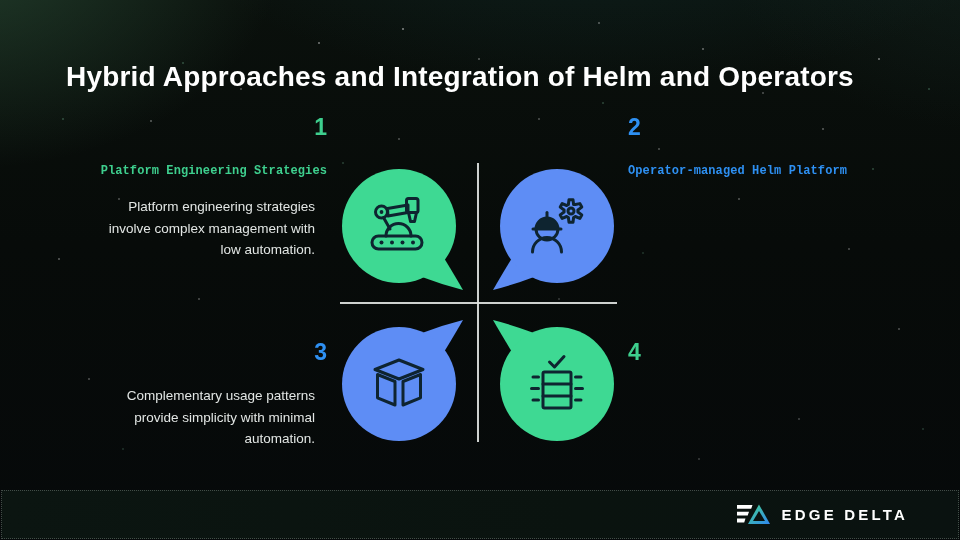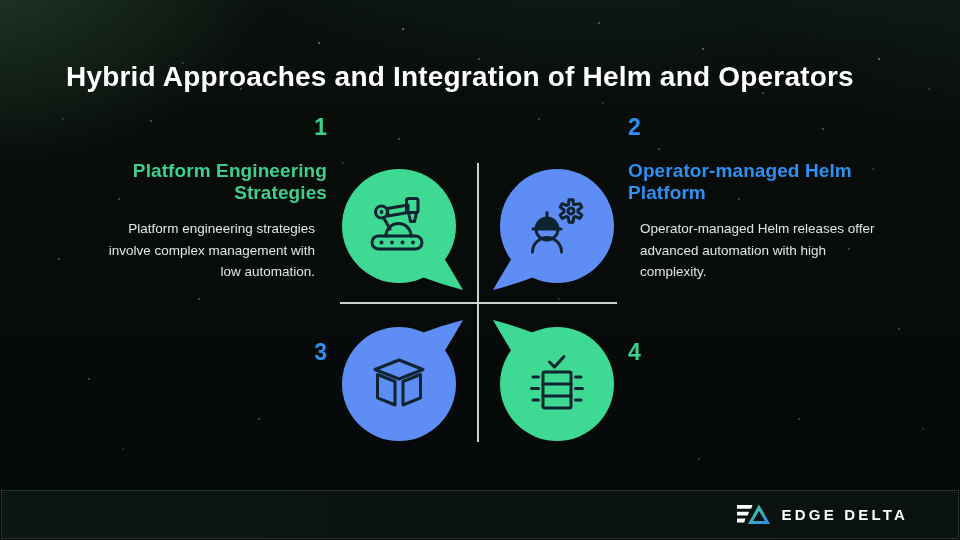--- a/index.html
+++ b/index.html
@@ -21,21 +21,21 @@
 
   
   .tb{position:absolute;}
   .tb.right{text-align:right;}
   .tb.left{text-align:left;}
   .q1{left:79px;top:113px;width:248px;}
   .q2{left:628px;top:113px;width:262px;}
   .q3{left:79px;top:338px;width:248px;}
   .q4{left:628px;top:338px;width:262px;}
   .q-number{font-size:23px;font-weight:700;line-height:28px;margin:0 0 19px;}
-  .q-title{font-size:19px;font-weight:700;line-height:22px;letter-spacing:.1px;margin:0 0 14px;}
+  .q-title{font-size:12px;font-weight:700;line-height:22px;letter-spacing:.1px;margin:0 0 14px;font-family:Liberation Mono, monospace;}
   .q-desc{font-size:13.5px;line-height:21.5px;margin:12px;color:var(--bodyText,#e2e6e4);}
   .ac-green{color:var(--greenText,#3ecf8e);}
   .ac-blue{color:var(--blueText,#2e90f2);}
 
   
   .cross-v{position:absolute;left:477px;top:163px;width:2px;height:279px;background:var(--line,#dfe3e1);opacity:.92;}
   .cross-h{position:absolute;left:340px;top:302px;width:277px;height:2px;background:var(--line,#dfe3e1);opacity:.92;}
 
   
   .bubble{position:absolute;width:130px;height:130px;}
@@ -80,25 +80,25 @@
 
   <div class="tb right q1">
     <p class="q-number ac-green">1</p>
     <p class="q-title ac-green">Platform Engineering Strategies</p>
     <p class="q-desc">Platform engineering strategies involve complex management with low automation.</p>
   </div>
 
   <div class="tb left q2">
     <p class="q-number ac-blue">2</p>
     <p class="q-title ac-blue">Operator-managed Helm Platform</p>
-    <p class="q-desc">Operator-managed Helm releases offer advanced automation with high complexity.</p>
   </div>
 
   <div class="tb right q3">
     <p class="q-number ac-blue">3</p>
+    <p class="q-desc">Complementary usage patterns provide simplicity with minimal automation.</p>
   </div>
 
   <div class="tb left q4">
     <p class="q-number ac-green">4</p>
   </div>
 
   <div class="bubble b1">
     <svg class="bshape bs-green" viewBox="0 0 130 130" aria-hidden="true">
       <path class="shp" d="M107 94 Q118 112 126 126 Q106 121 85 113 Z"></path>
       <circle class="shp" cx="62" cy="62" r="57"></circle>

